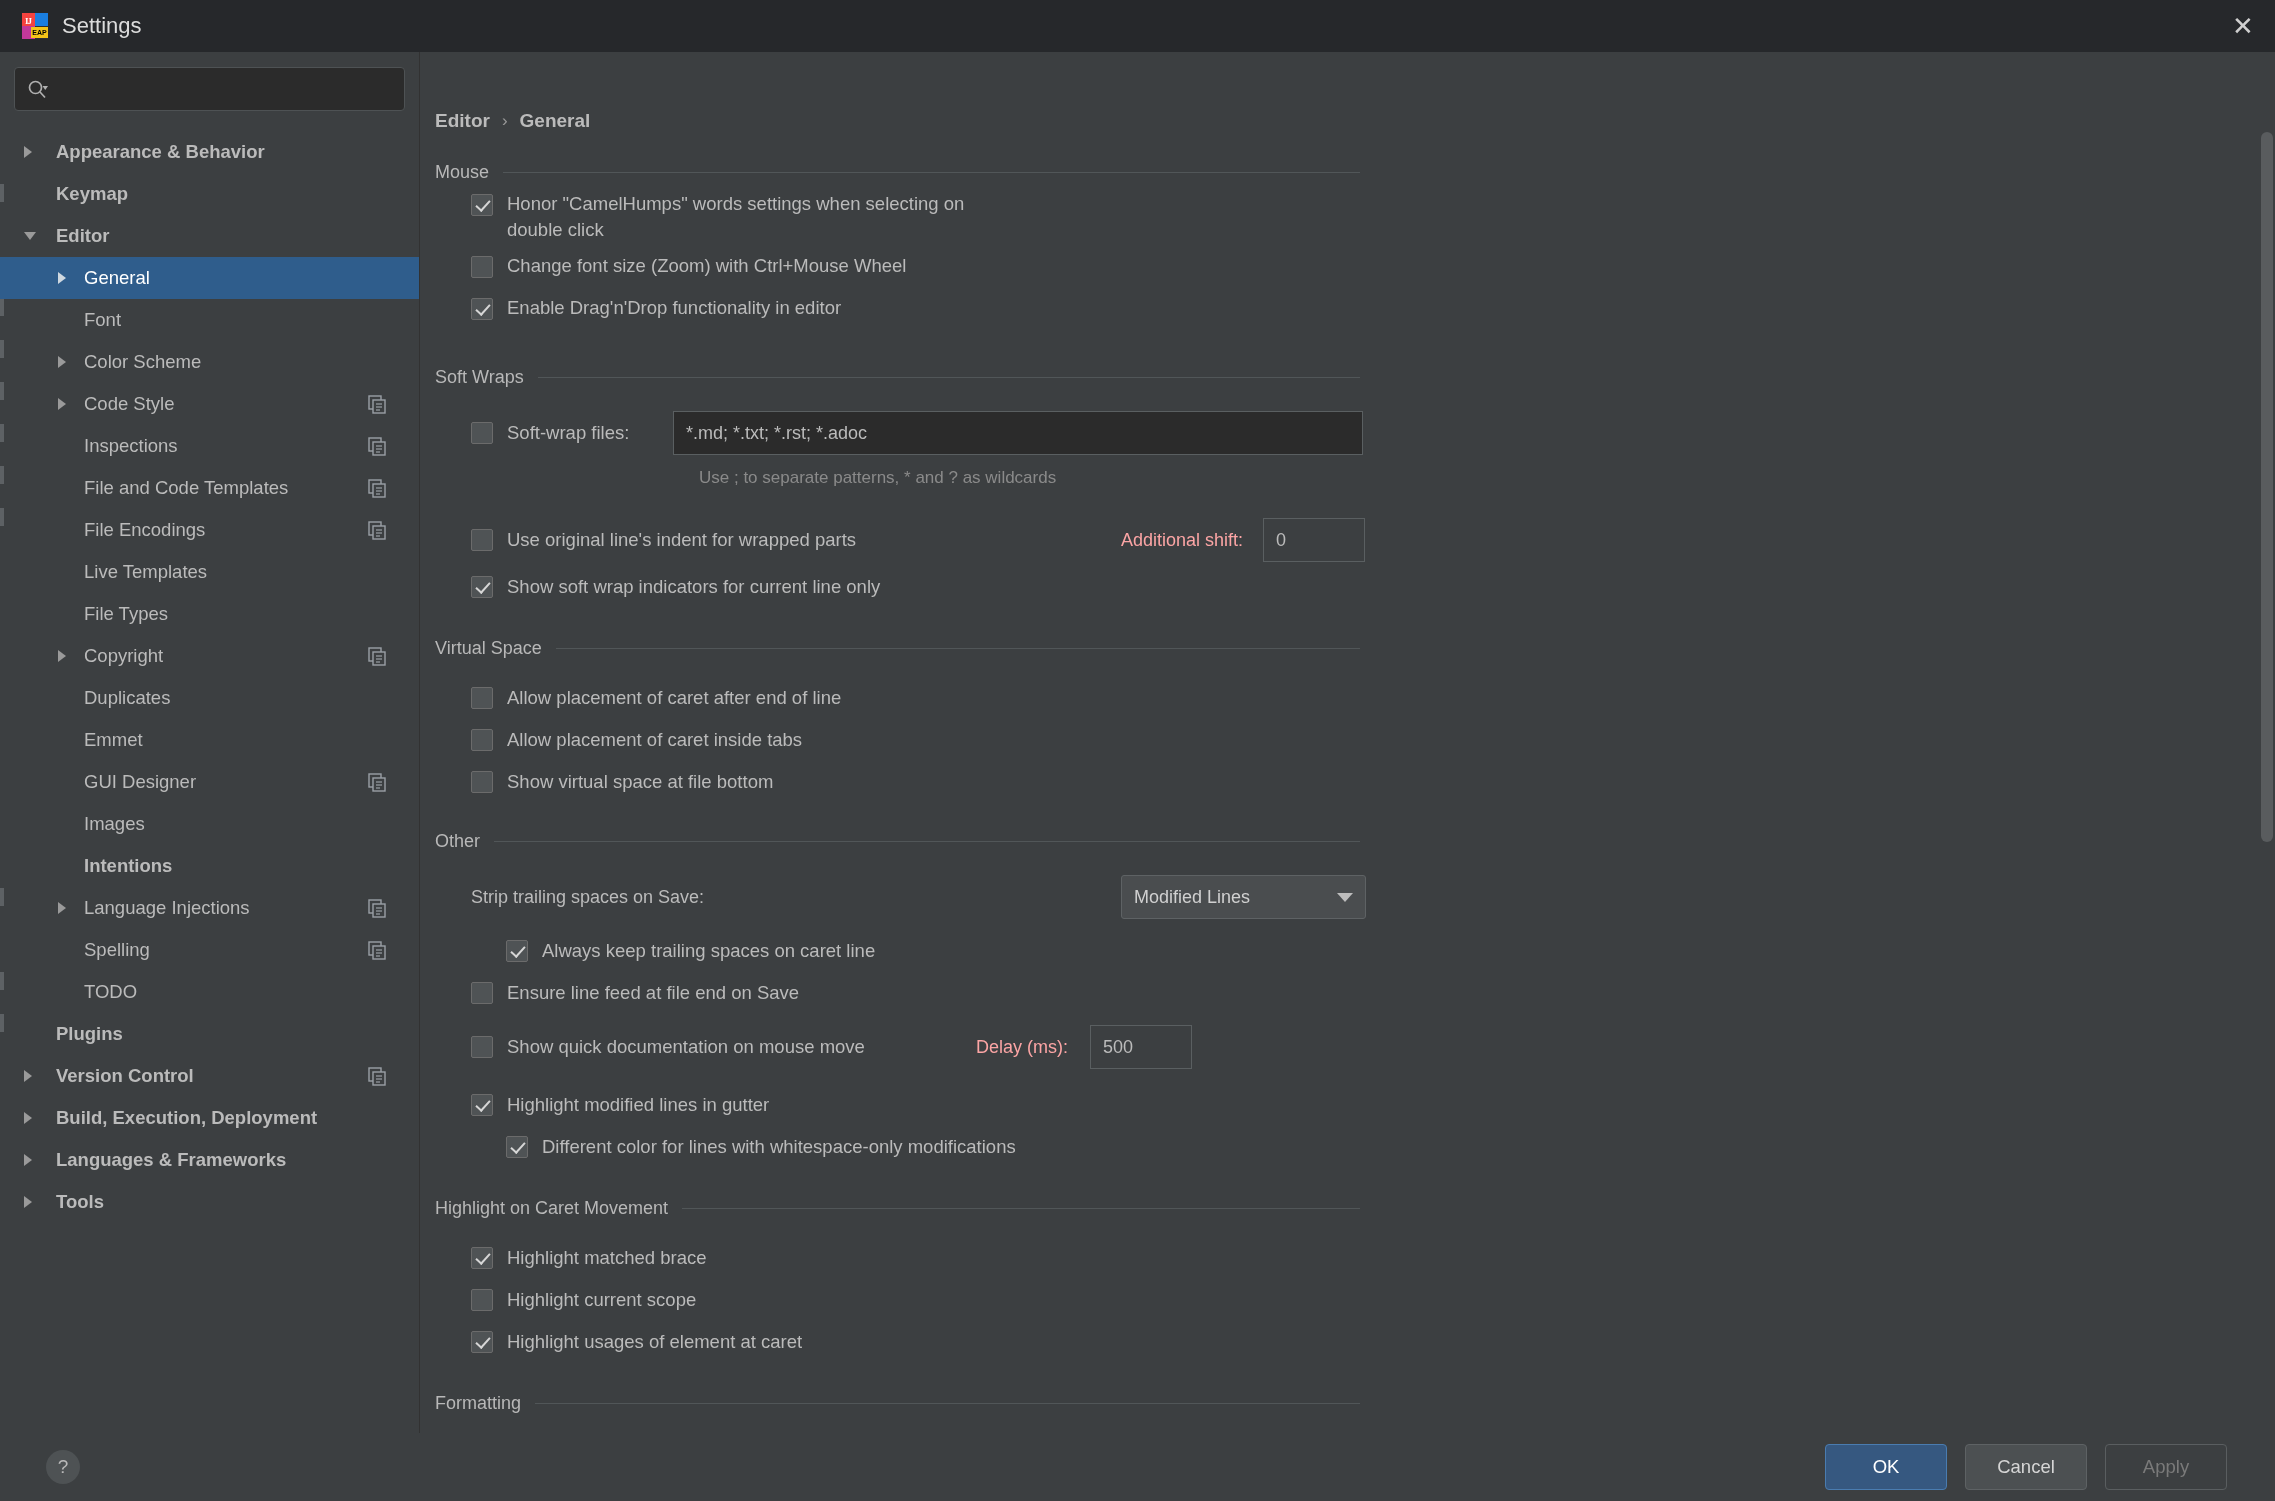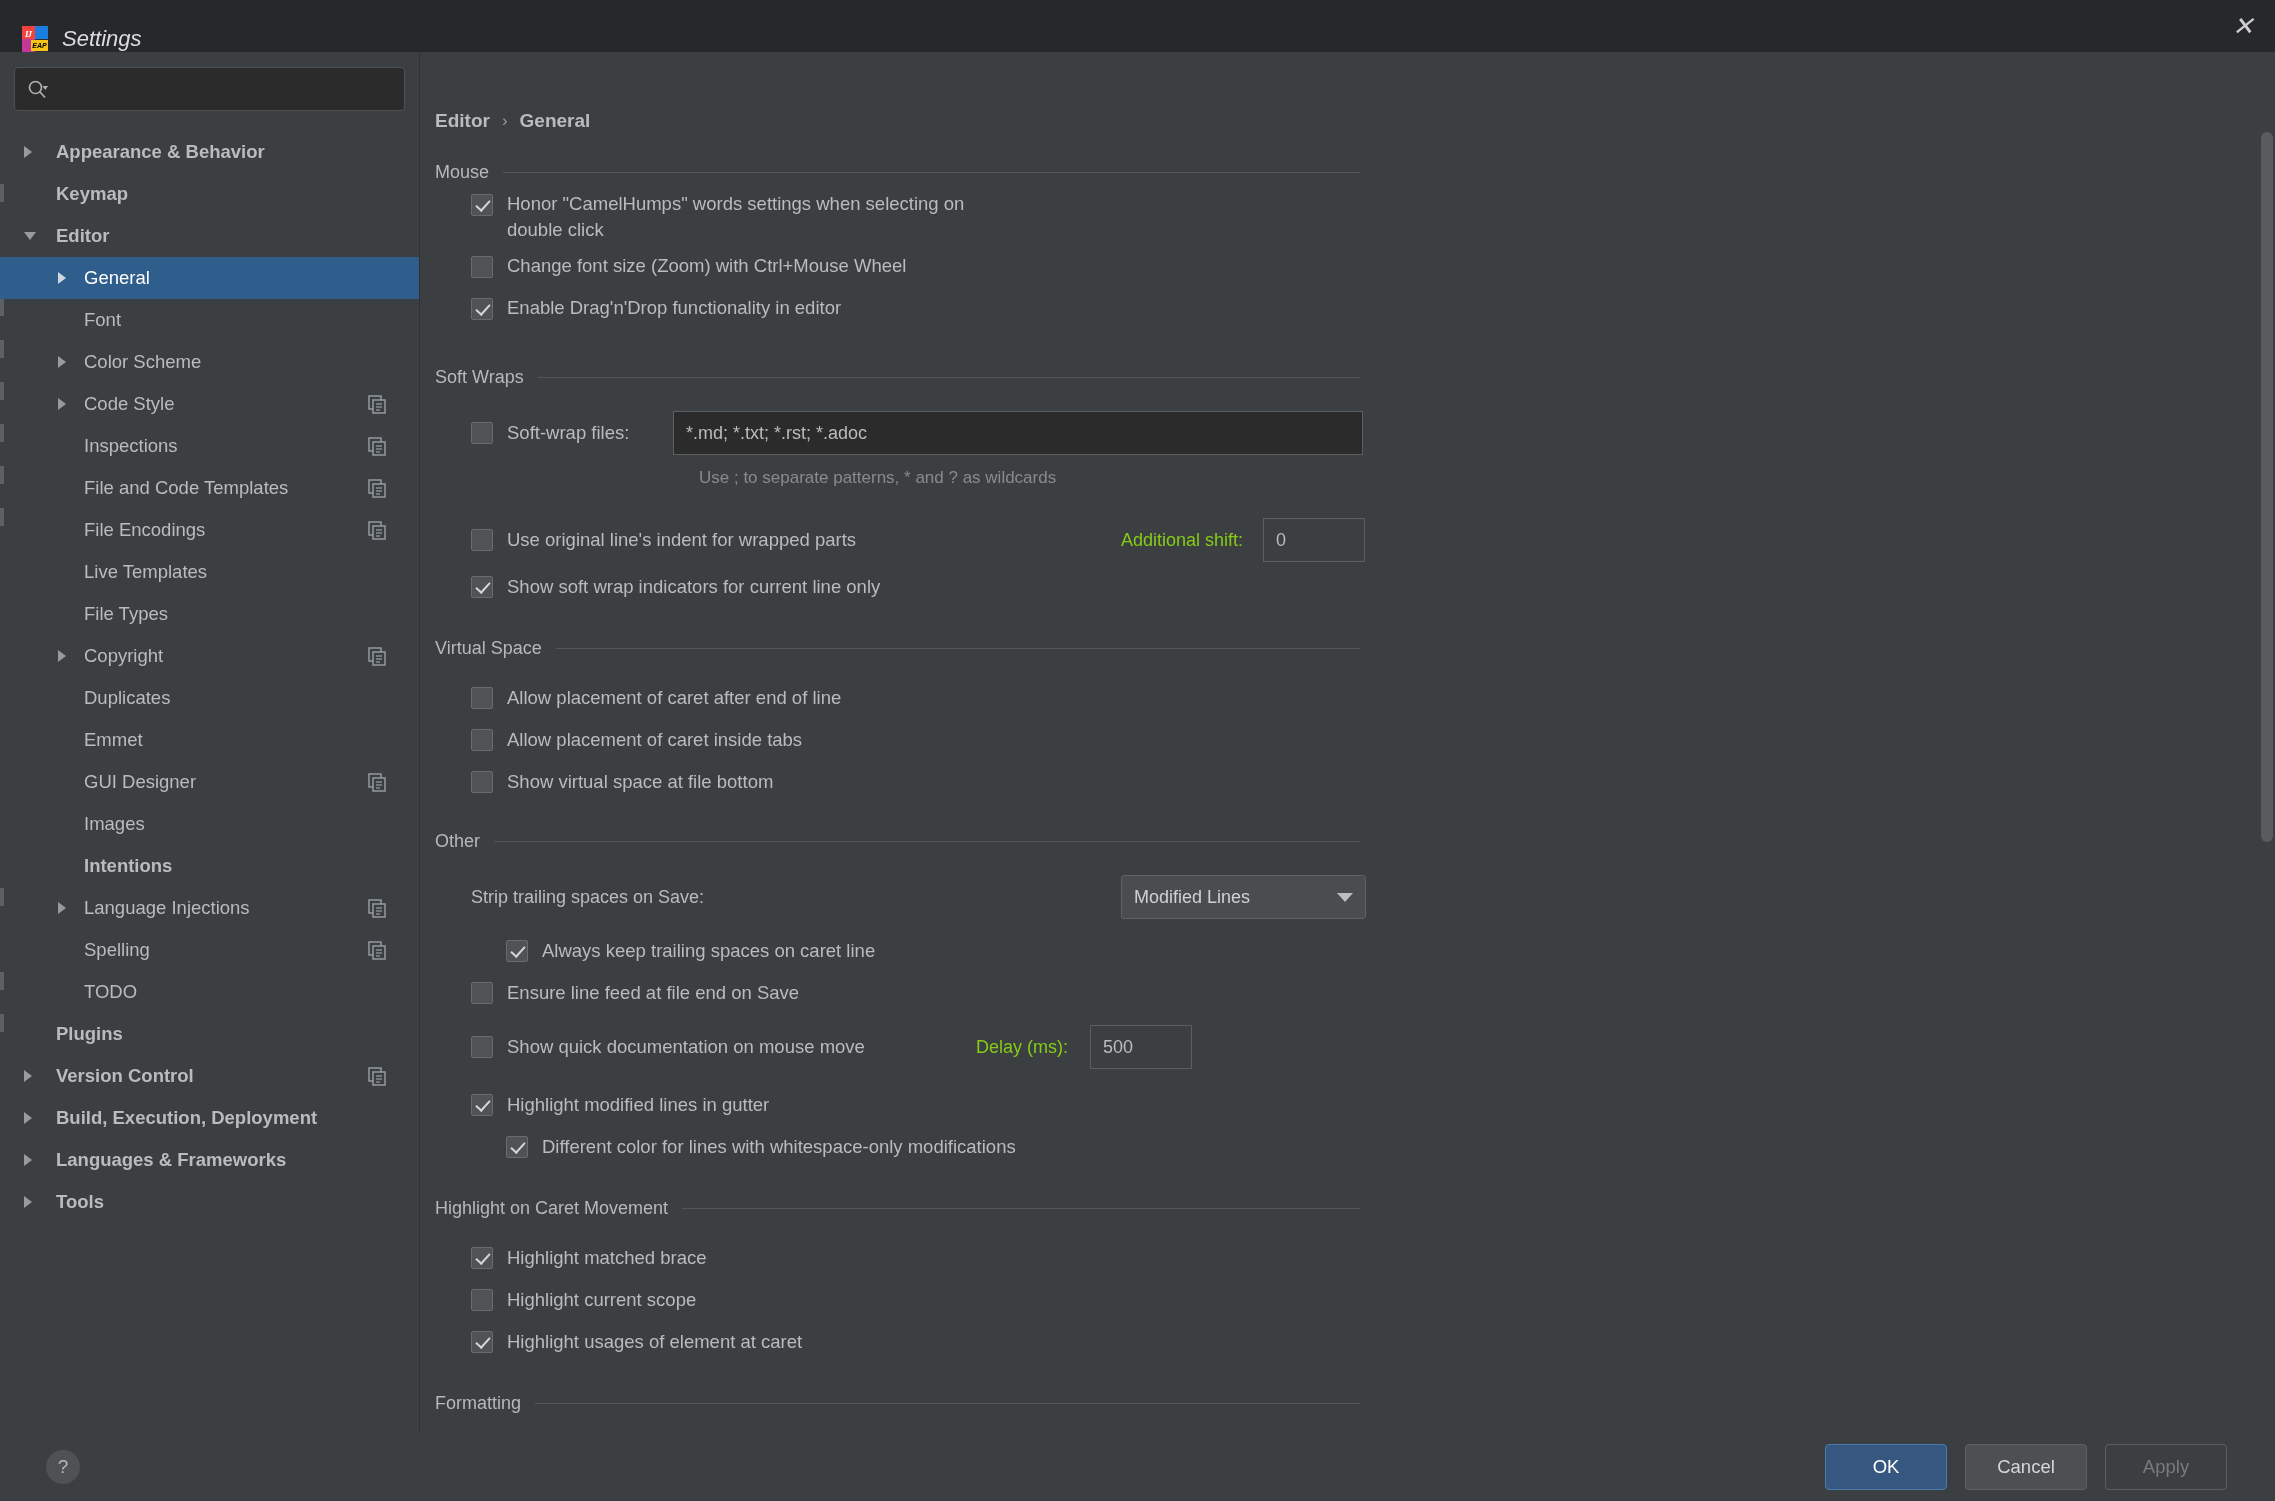--- a/index.html
+++ b/index.html
@@ -8,24 +8,23 @@
     background: #3c3f41;
     font-family: "Liberation Sans", sans-serif;
     overflow: hidden;
   }
 
   
   .titlebar {
     height: 52px;
     background: #26282b;
     display: flex;
-    align-items: flex-end;
+    align-items: center;
     padding: 0 0 0 22px;
     position: relative;
-    font-style: italic;
   }
   .app-logo {
     width: 26px; height: 26px;
     position: relative;
     flex: 0 0 auto;
     margin-right: 14px;
   }
   .app-logo .q1 { position:absolute; left:0; top:0; width:13px; height:13px; background:#f4433f; }
   .app-logo .q2 { position:absolute; left:13px; top:0; width:13px; height:13px; background:#1a7ee0; }
   .app-logo .q3 { position:absolute; left:0; top:13px; width:13px; height:13px; background:#c2389a; }
@@ -208,21 +207,21 @@
   .field.dark { background: #2b2b2b; }
   .field.lite { background: #3c3f41; }
 
   .hint {
     color: #8a8a8a;
     font-size: 17px;
     margin-left: 228px;
     margin-top: 12px;
   }
 
-  .labeltext { color: #84cc16; font-size: 18px; }
+  .labeltext { color: #fca5a5; font-size: 18px; }
   .labeltext.bright { color: #bbbbbb; }
 
   .combo {
     width: 245px; height: 44px;
     background: #4a4d4f;
     border: 1px solid #5e6264;
     border-radius: 3px;
     display: flex;
     align-items: center;
     padding: 0 12px;

